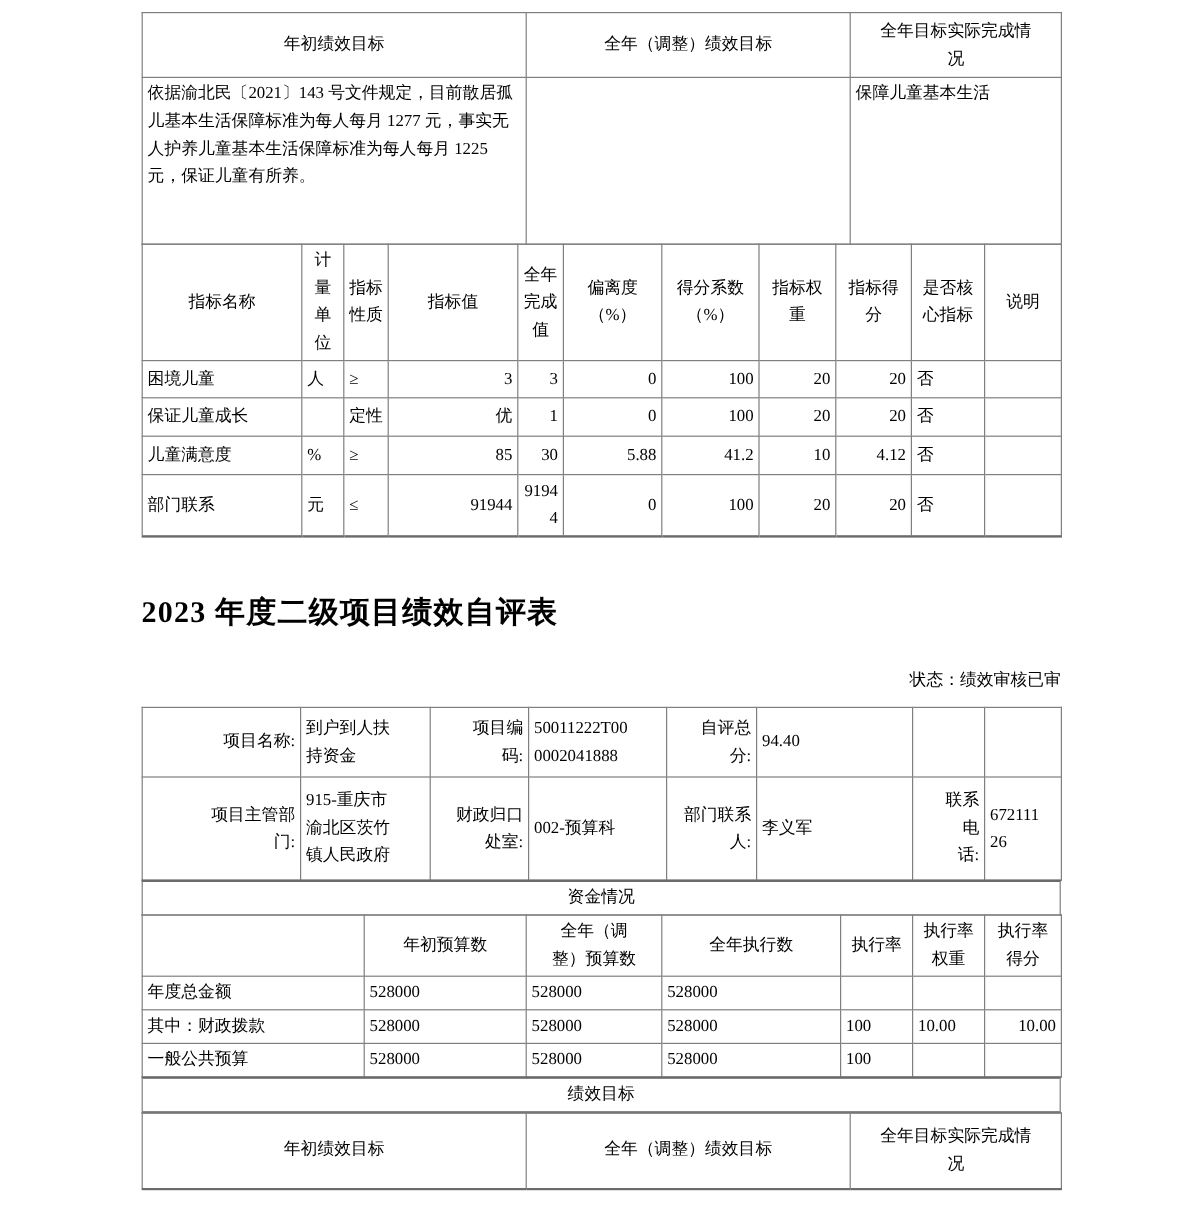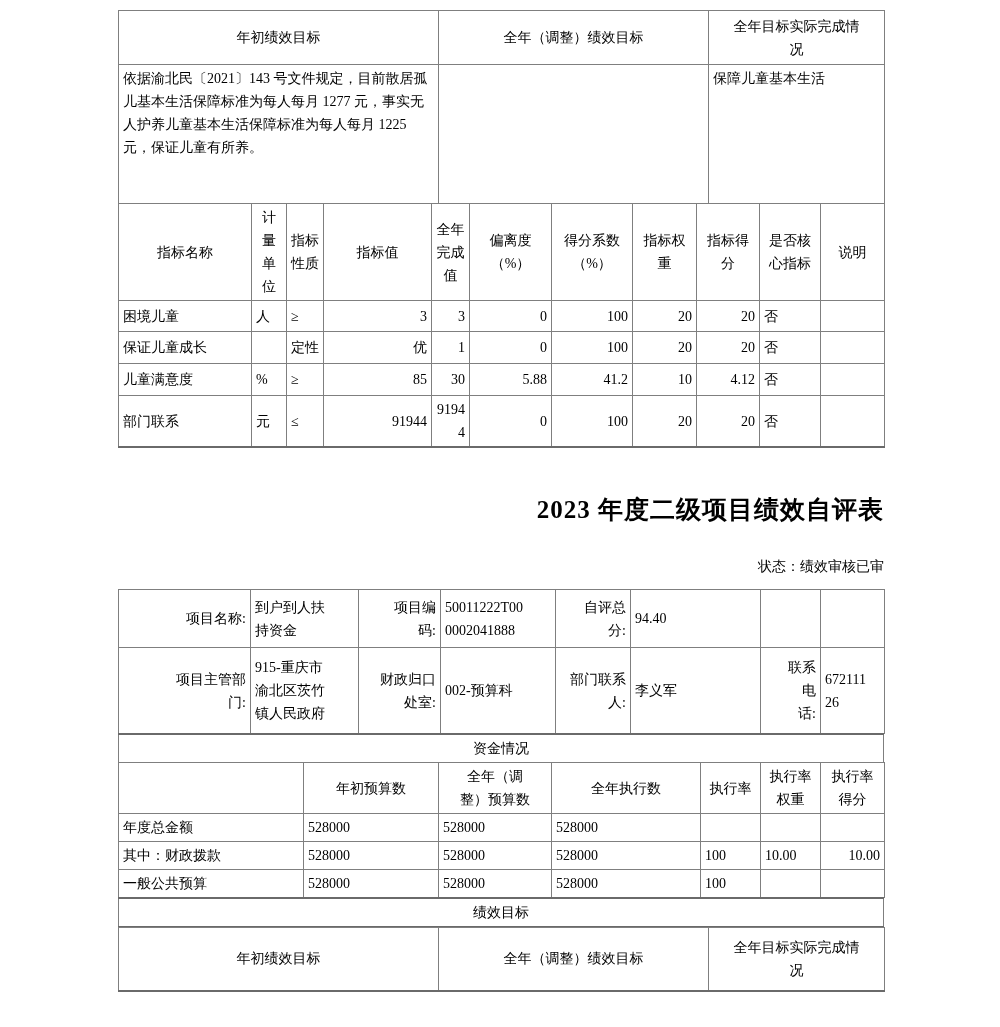--- a/index.html
+++ b/index.html
@@ -9,21 +9,21 @@
   table { border-collapse:collapse; table-layout:fixed; width:766px; margin-top:-1px; }
   table:first-child { margin-top:0; }
   td { border:1px solid #7f7f7f; font-size:14px; line-height:23px; padding:2px 4px;
        vertical-align:middle; white-space:pre-line; overflow:hidden; }
   .c { text-align:center; }
   .l { text-align:left; }
   .r { text-align:right; }
   .top { vertical-align:top; }
   .bt2 td { border-top:2px solid #6a6a6a; }
   .bb2 td { border-bottom:2px solid #6a6a6a; }
-  .title { text-align:right; font-weight:bold; font-size:25px; margin:45px 0 10px 0;
+  .title { text-align:left; font-weight:bold; font-size:25px; margin:45px 0 10px 0;
            letter-spacing:1px; }
   .status { text-align:right; font-size:14px; margin-bottom:13px;margin-top:32px; }
 </style>
 </head>
 <body>
 
 <div class="page">
 
   <div>
 

